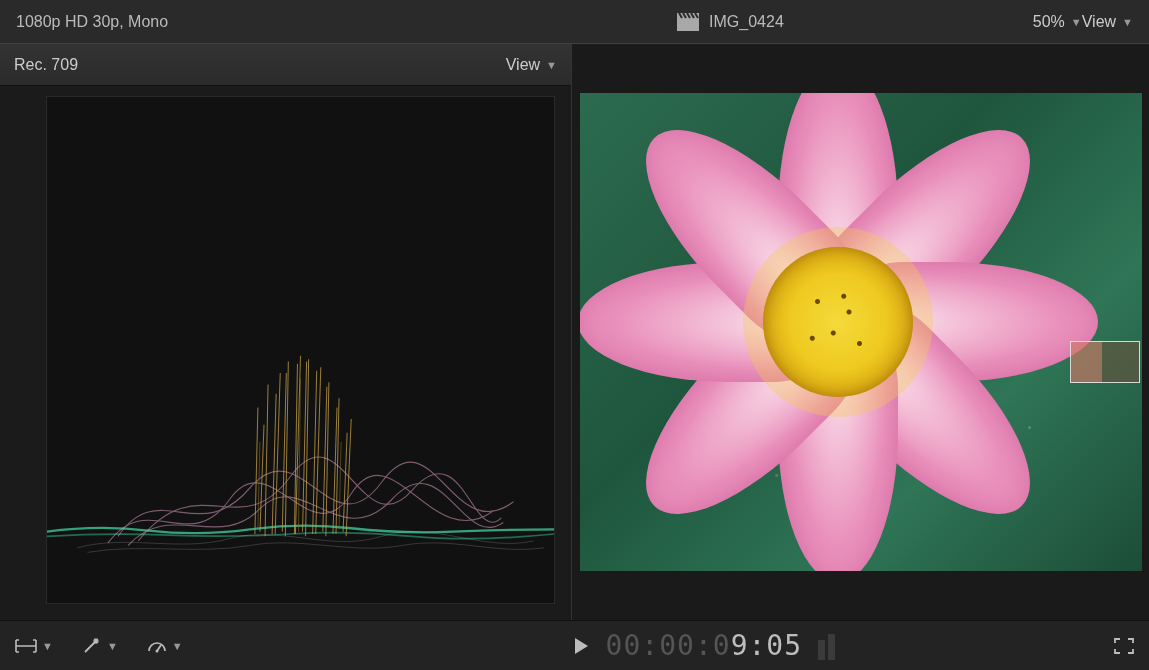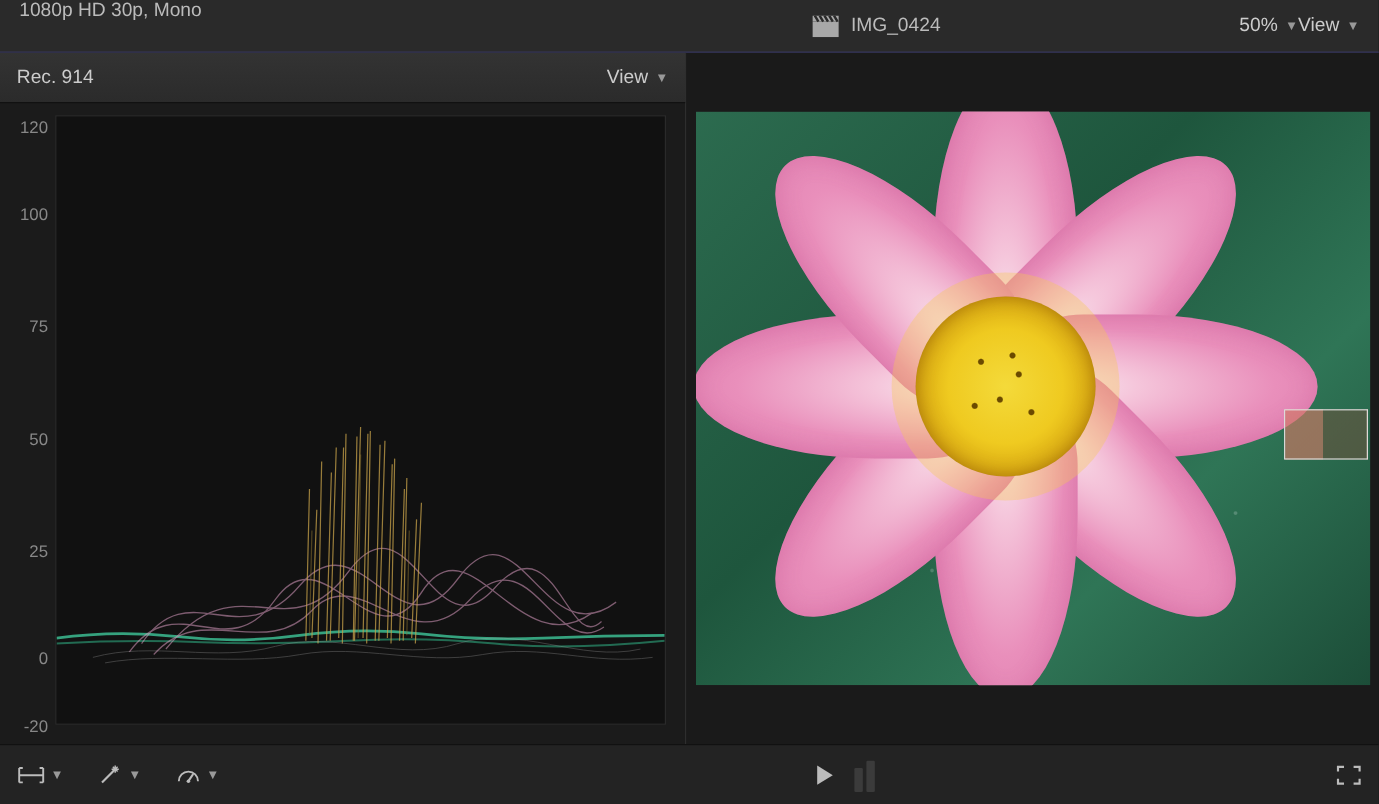--- a/index.html
+++ b/index.html
@@ -9,20 +9,21 @@
     color: #ccc;
     width: 1149px;
     height: 670px;
     overflow: hidden;
     font-size: 16px;
   }
   .top-bar {
     height: 44px;
     background: #2a2a2a;
     display: flex;
+    align-items: center;
     padding: 0 16px;
     border-bottom: 1px solid #3a3a6a;
     justify-content: space-between;
   }
   .top-left { color: #bbb; }
   .top-center { display: flex; align-items: center; gap: 10px; color: #bbb; margin-left: 260px;}
   .top-right { display: flex; align-items: center; color: #ccc; }
   .dd { display: inline-flex; align-items: center; gap: 6px; cursor: pointer; }
   .chev { font-size: 11px; color: #999; }
   .main {
@@ -173,36 +174,27 @@
     <span class="dd">
       <span>View</span>
       <span class="chev">▼</span>
     </span>
   </div>
 </div>
 
 <div class="main">
   <div class="left-panel">
     <div class="scope-header">
-      <span>Rec. 914</span>
+      <span>Rec. 709</span>
       <span class="dd">
         <span>View</span>
         <span class="chev">▼</span>
       </span>
     </div>
     <div class="scope-plot">
-      <div class="y-axis">
-        <span class="y-tick" style="top:3%">120</span>
-        <span class="y-tick" style="top:17%">100</span>
-        <span class="y-tick" style="top:35%">75</span>
-        <span class="y-tick" style="top:53%">50</span>
-        <span class="y-tick" style="top:71%">25</span>
-        <span class="y-tick" style="top:88%">0</span>
-        <span class="y-tick" style="top:99%">-20</span>
-      </div>
       <div class="plot-area">
         <svg viewBox="0 0 500 440" width="100%" height="100%" preserveAspectRatio="none">
 
           <path d="M0 378 Q50 372 100 377 T200 376 T300 375 T400 378 T500 376" stroke="#3fc79a" stroke-width="2" fill="none" opacity="0.8"></path>
           <path d="M0 382 Q60 379 120 381 T240 380 T360 382 T500 380" stroke="#2fa87f" stroke-width="1.5" fill="none" opacity="0.6"></path>
 
           <g stroke="#d89abf" stroke-width="1" opacity="0.55">
             <path d="M60 388 C100 340, 140 400, 180 350 S260 400, 300 345 S380 398, 440 360" fill="none"></path>
             <path d="M70 382 C110 330, 150 392, 200 340 S280 395, 330 335 S400 392, 460 352" fill="none"></path>
             <path d="M80 390 C120 350, 170 395, 210 358 S290 398, 340 350 S410 395, 450 370" fill="none"></path>
@@ -269,20 +261,23 @@
         </svg>
       <span class="chev">▼</span>
     </span>
   </div>
   <div class="bb-center">
     <span>
       <svg width="18" height="20" viewBox="0 0 18 20">
           <path d="M3 2 L16 10 L3 18 Z" fill="#bcbcbc"></path>
         </svg>
     </span>
+    <span class="tc">
+      <span class="tc-dim">00:00:0</span><span class="tc-lit">9:05</span>
+    </span>
     <span class="audio-ind">
       <span style="height:70%"></span>
         <span style="height:90%"></span>
     </span>
   </div>
   <div class="bb-right">
     <span>
       <svg width="22" height="18" viewBox="0 0 22 18">
           <path d="M2 6 L2 2 L7 2 M15 2 L20 2 L20 6 M20 12 L20 16 L15 16 M7 16 L2 16 L2 12" stroke="#bcbcbc" stroke-width="1.8" fill="none"></path>
         </svg>

